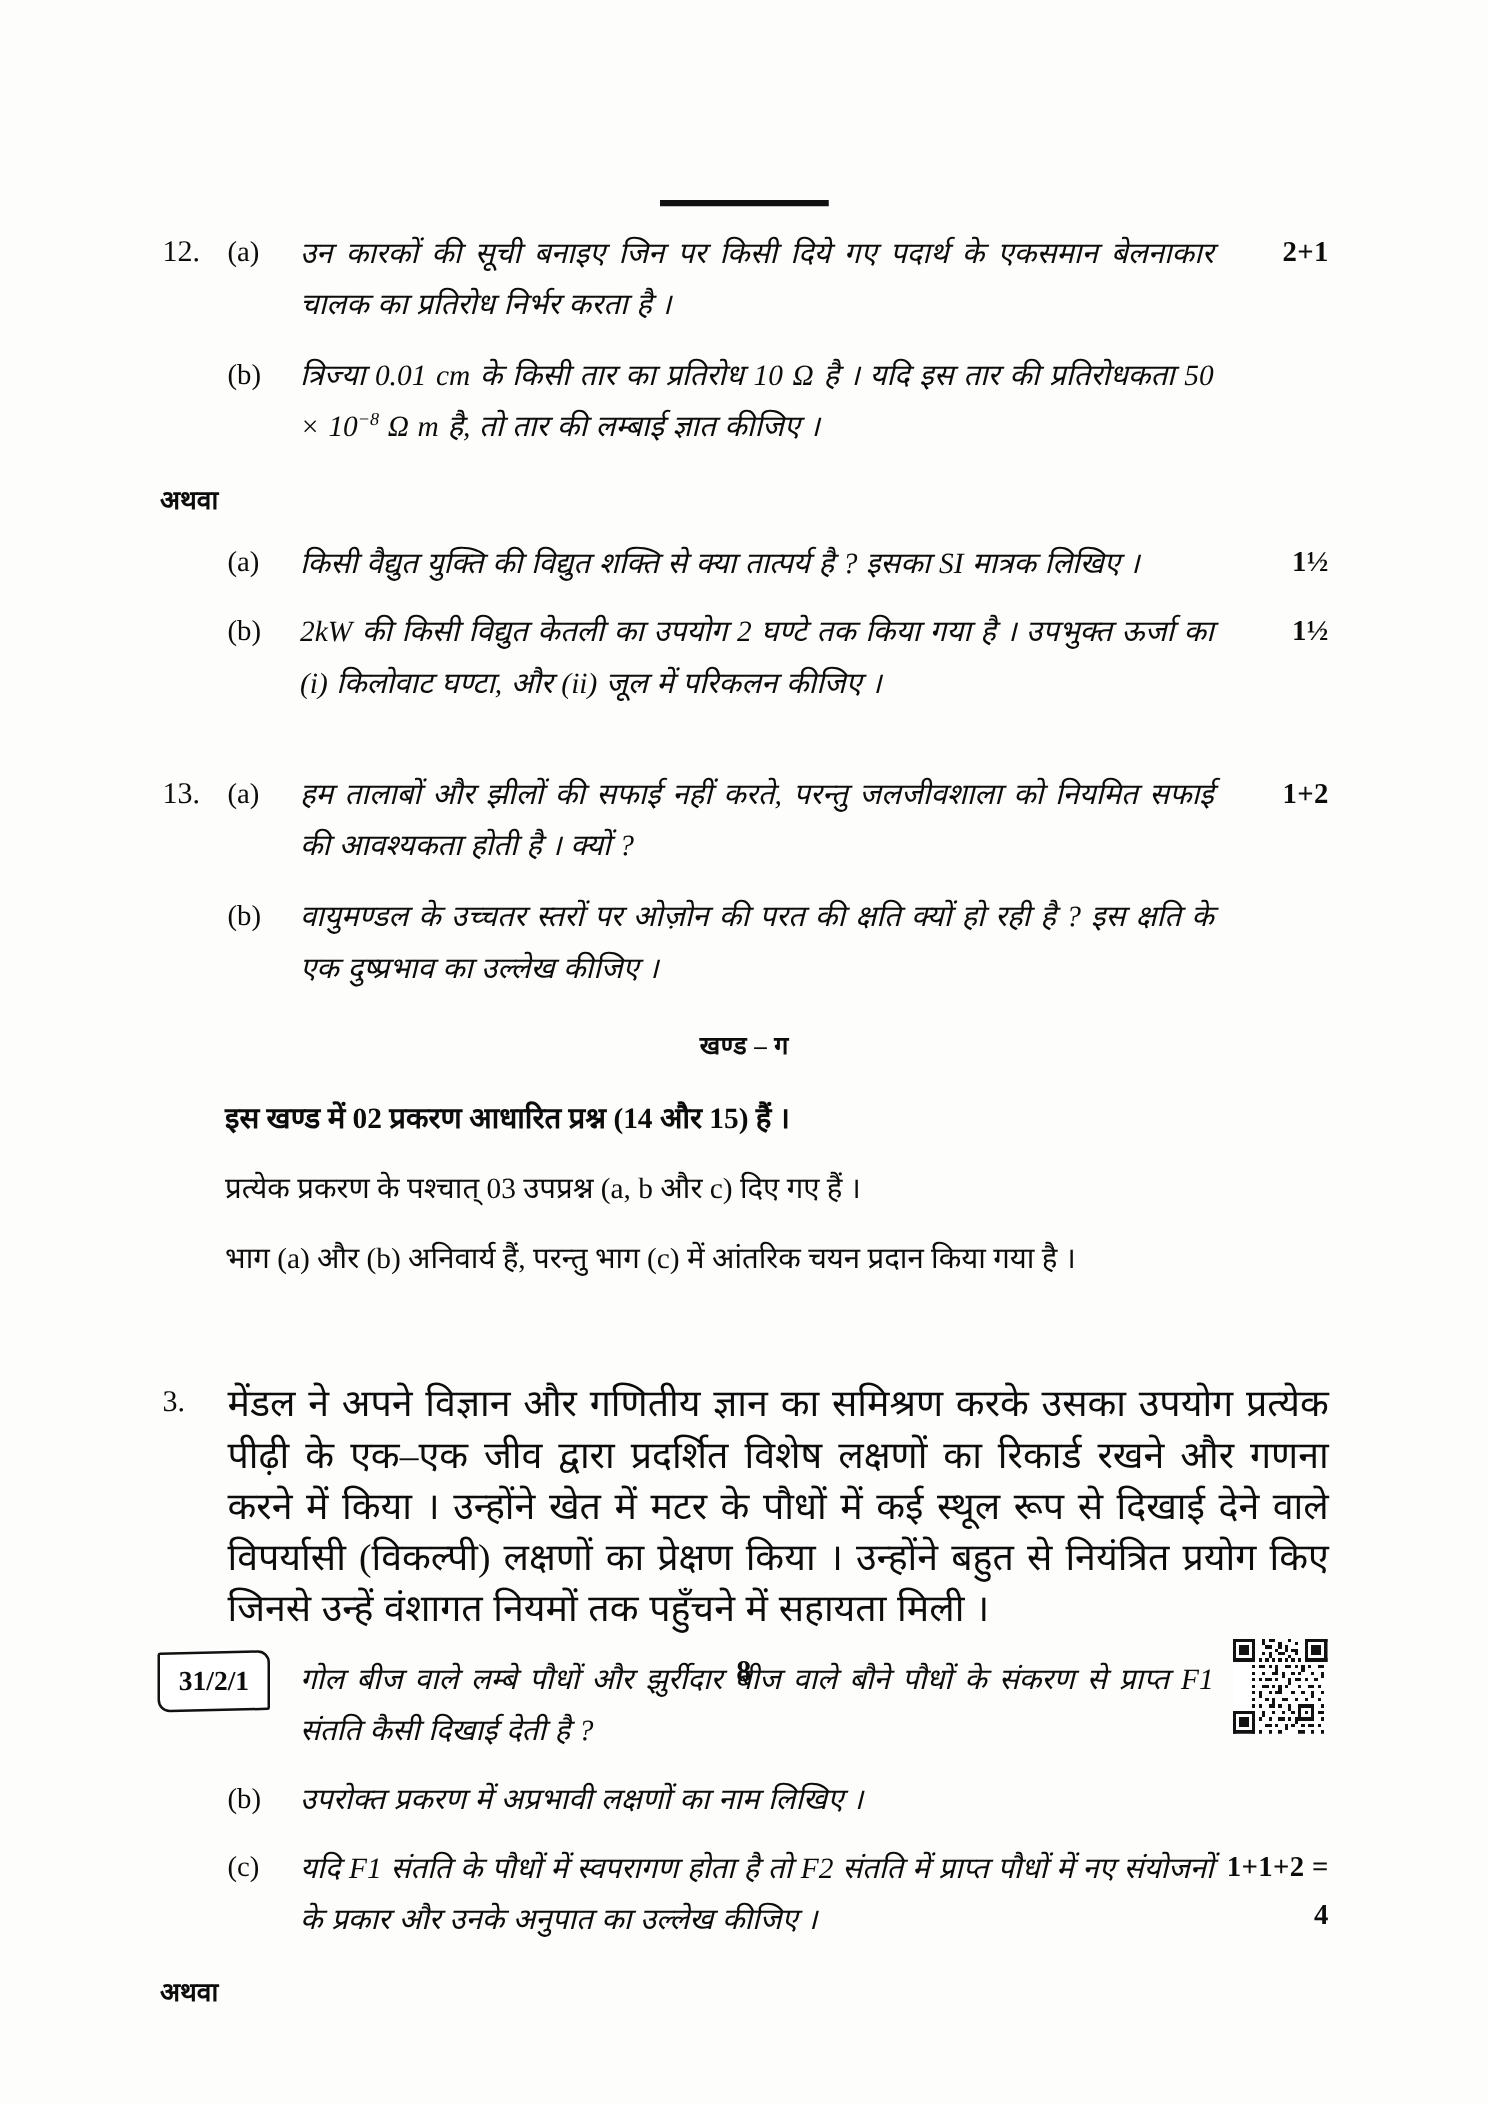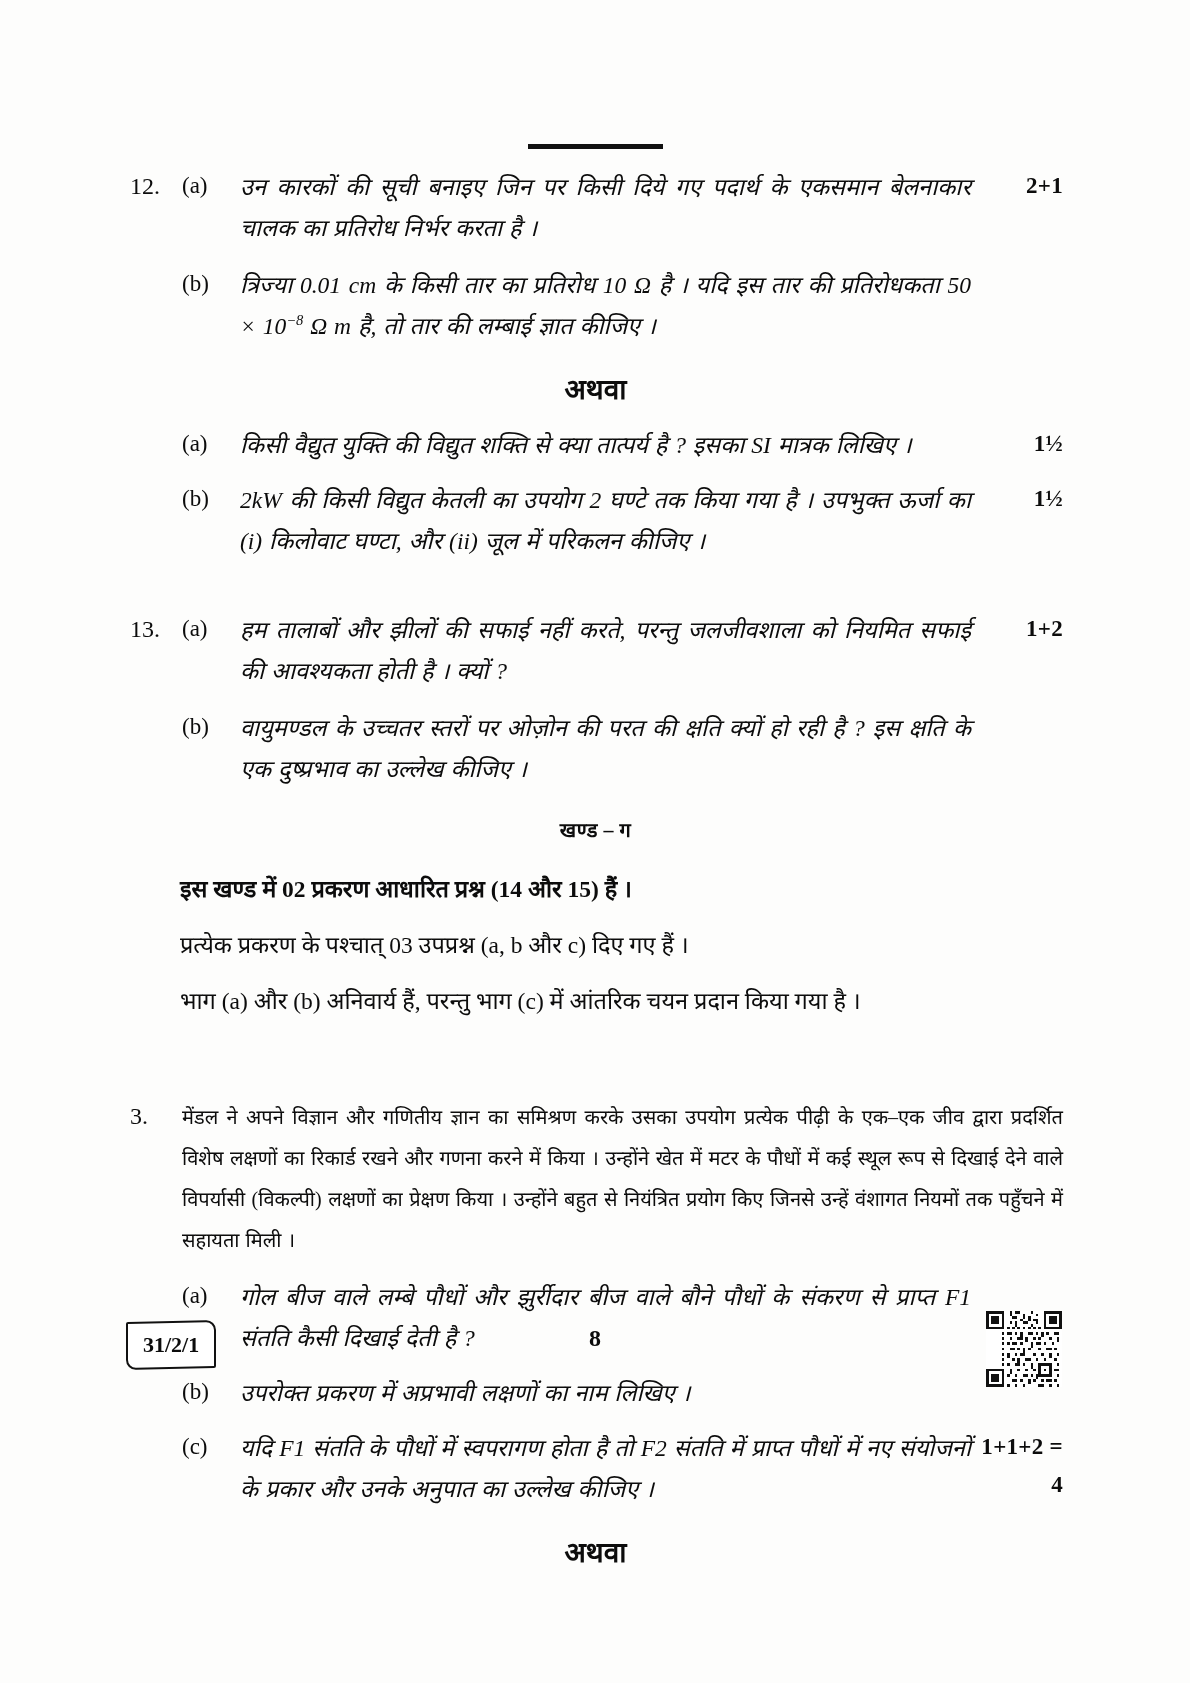--- a/index.html
+++ b/index.html
@@ -20,21 +20,21 @@
   
   .page {
     position: absolute;
     inset: 0;
     background: #fdfdfc;
   }
 
   .content {
     position: absolute;
     left: 128px;
-    top: 144px;
+    top: 160px;
     width: 935px;
   }
 
   
   .top-rule {
     width: 135px;
     height: 5px;
     background: #111;
     margin: 0 auto 18px auto;
   }
@@ -84,22 +84,21 @@
   .htext.last-line-left {
     text-align-last: left;
   }
 
   .spacer-sm { height: 12px; }
   .spacer-lg { height: 46px; }
   .spacer-xl { height: 60px; }
 
   
   .center-word {
-    text-align: center;
-    font-size: 28px;
+    font-size: 21px;
     font-weight: bold;
     margin: 22px 0 18px 0;
   }
   .section-head {
     text-align: center;
     font-size: 20px;
     font-weight: bold;
     margin: 26px 0 26px 0;
     letter-spacing: .5px;
   }
@@ -111,21 +110,21 @@
     margin: 0 0 16px 0;
     padding-left: 52px;
   }
   .instr.bold {
     font-weight: bold;
     margin-top: 16px;
   }
 
   
   .case-para {
-    font-size: 20px;
+    font-size: 30px;
     line-height: 41px;
     text-align: justify;
     text-justify: inter-word;
     text-align-last: left;
     word-spacing: 1px;
   }
 
   
   .sub-block {
     display: flex;

